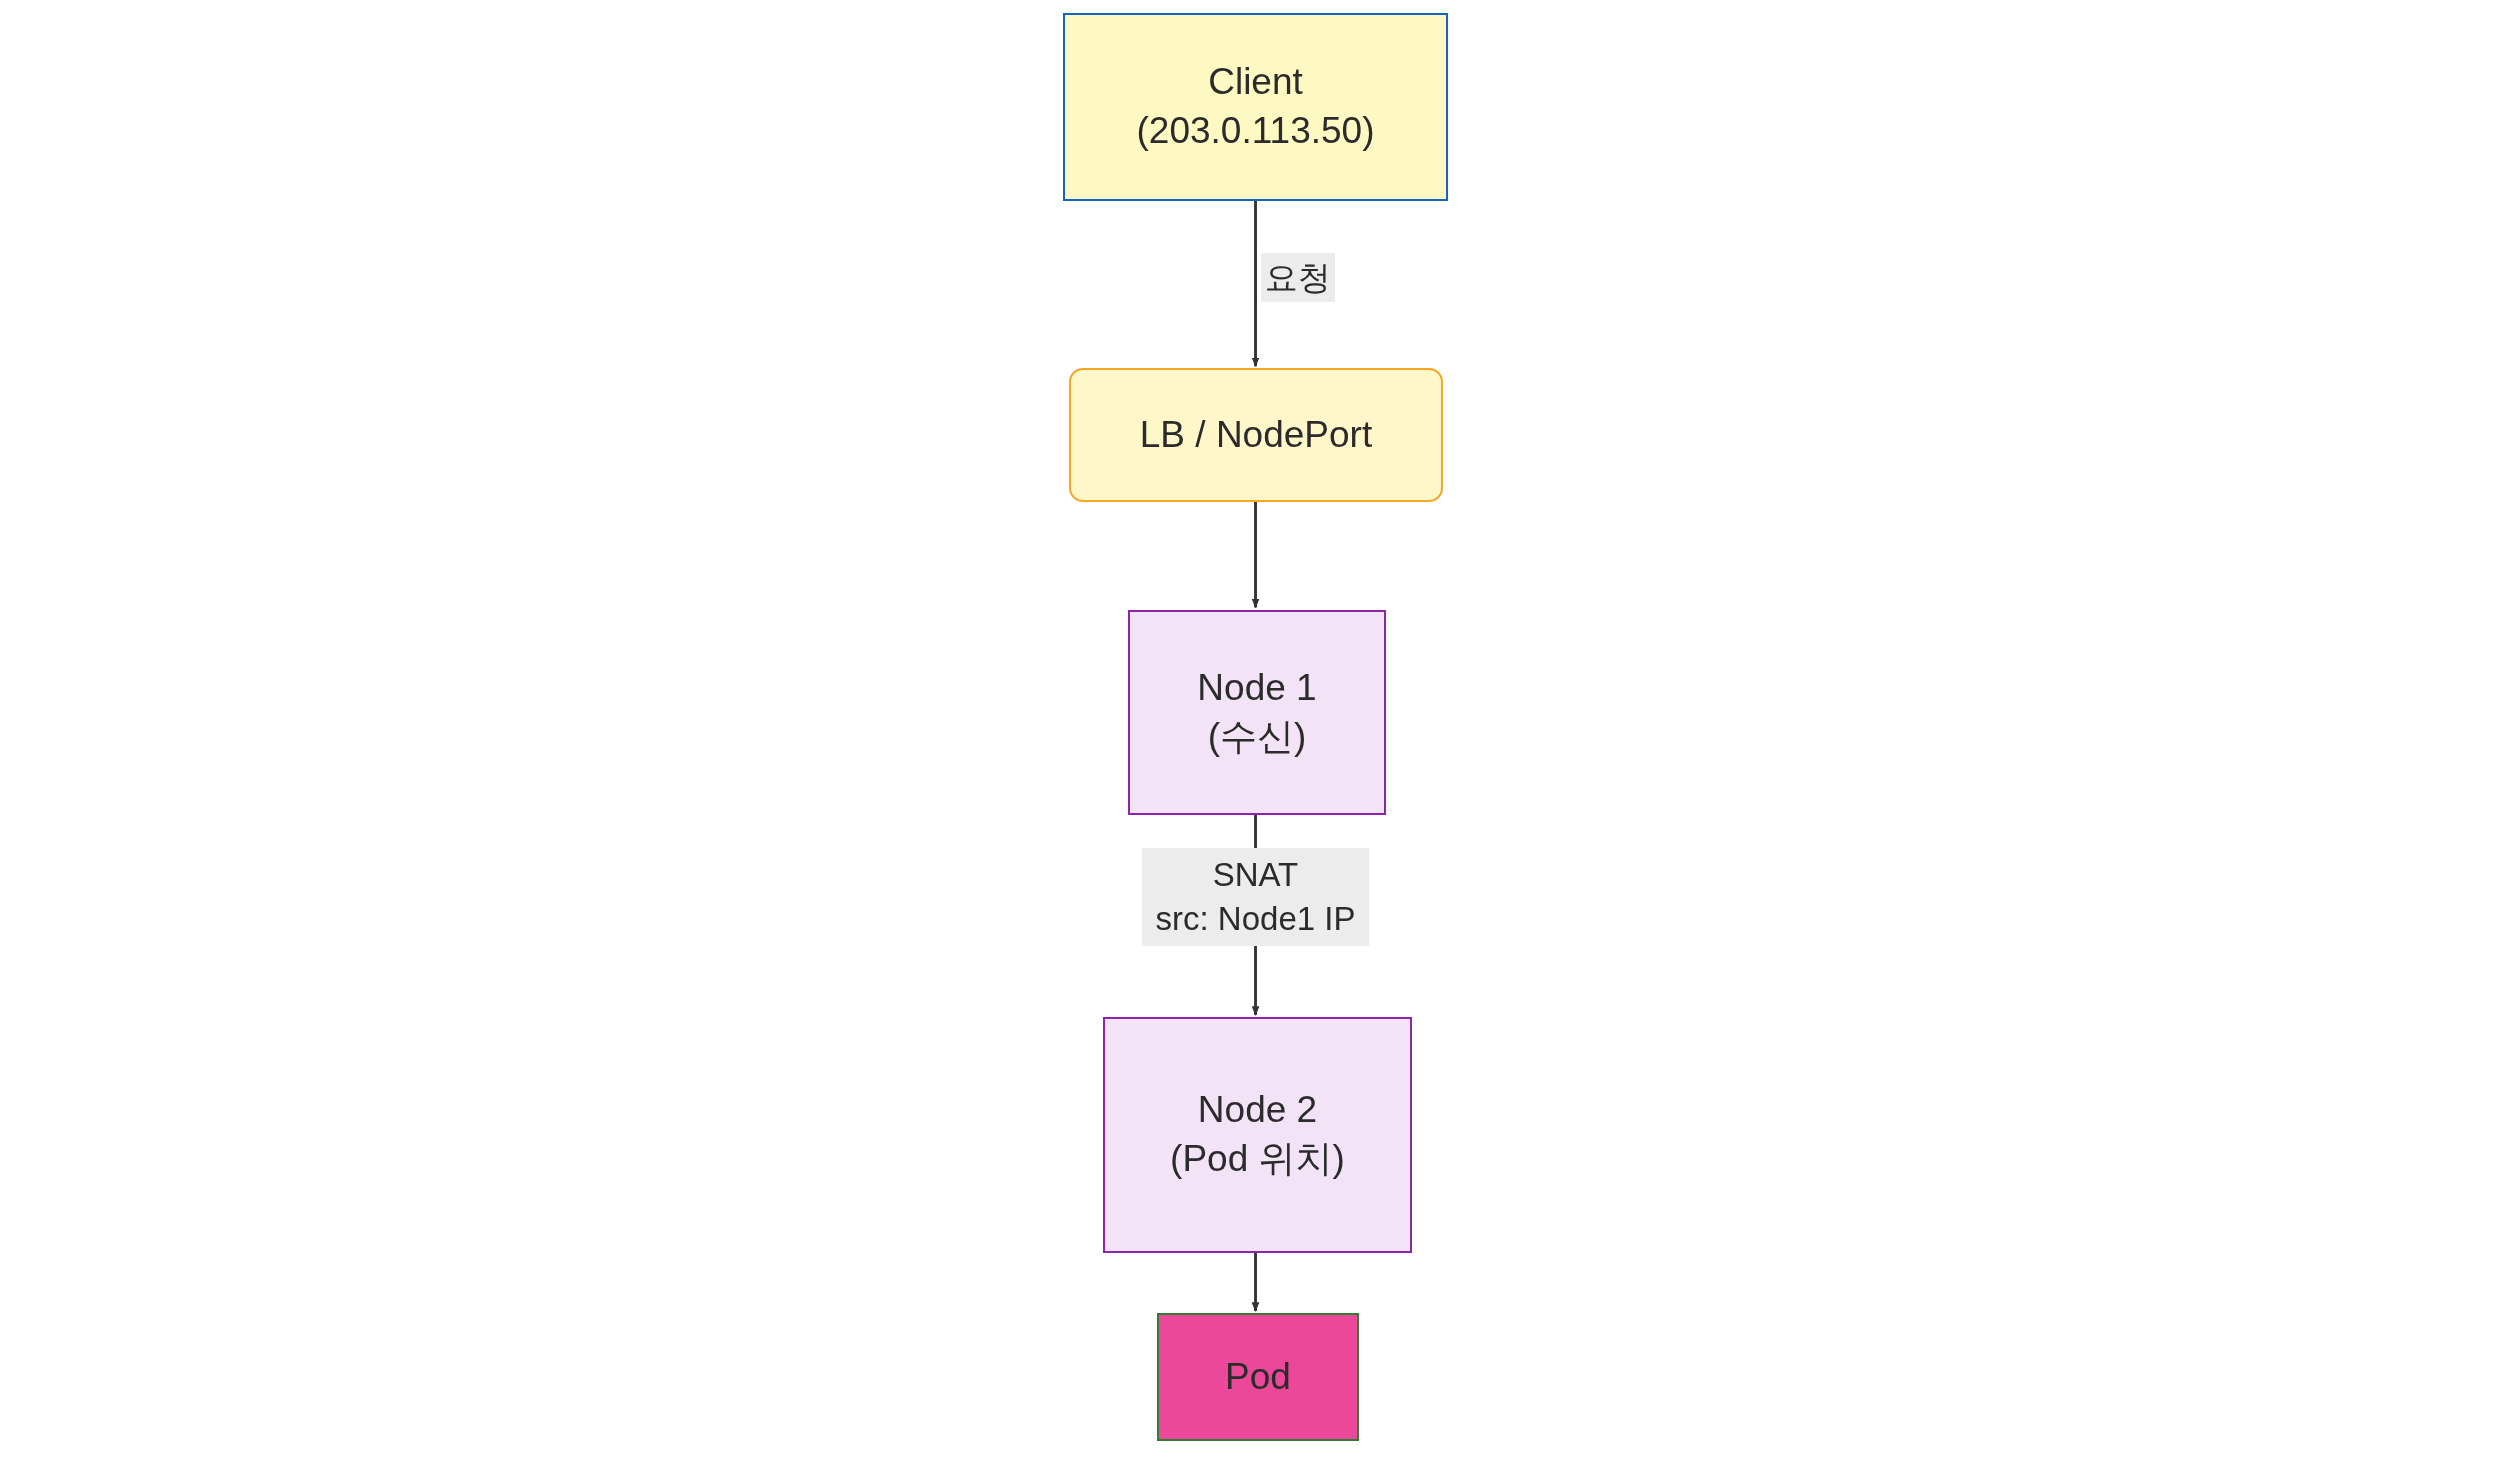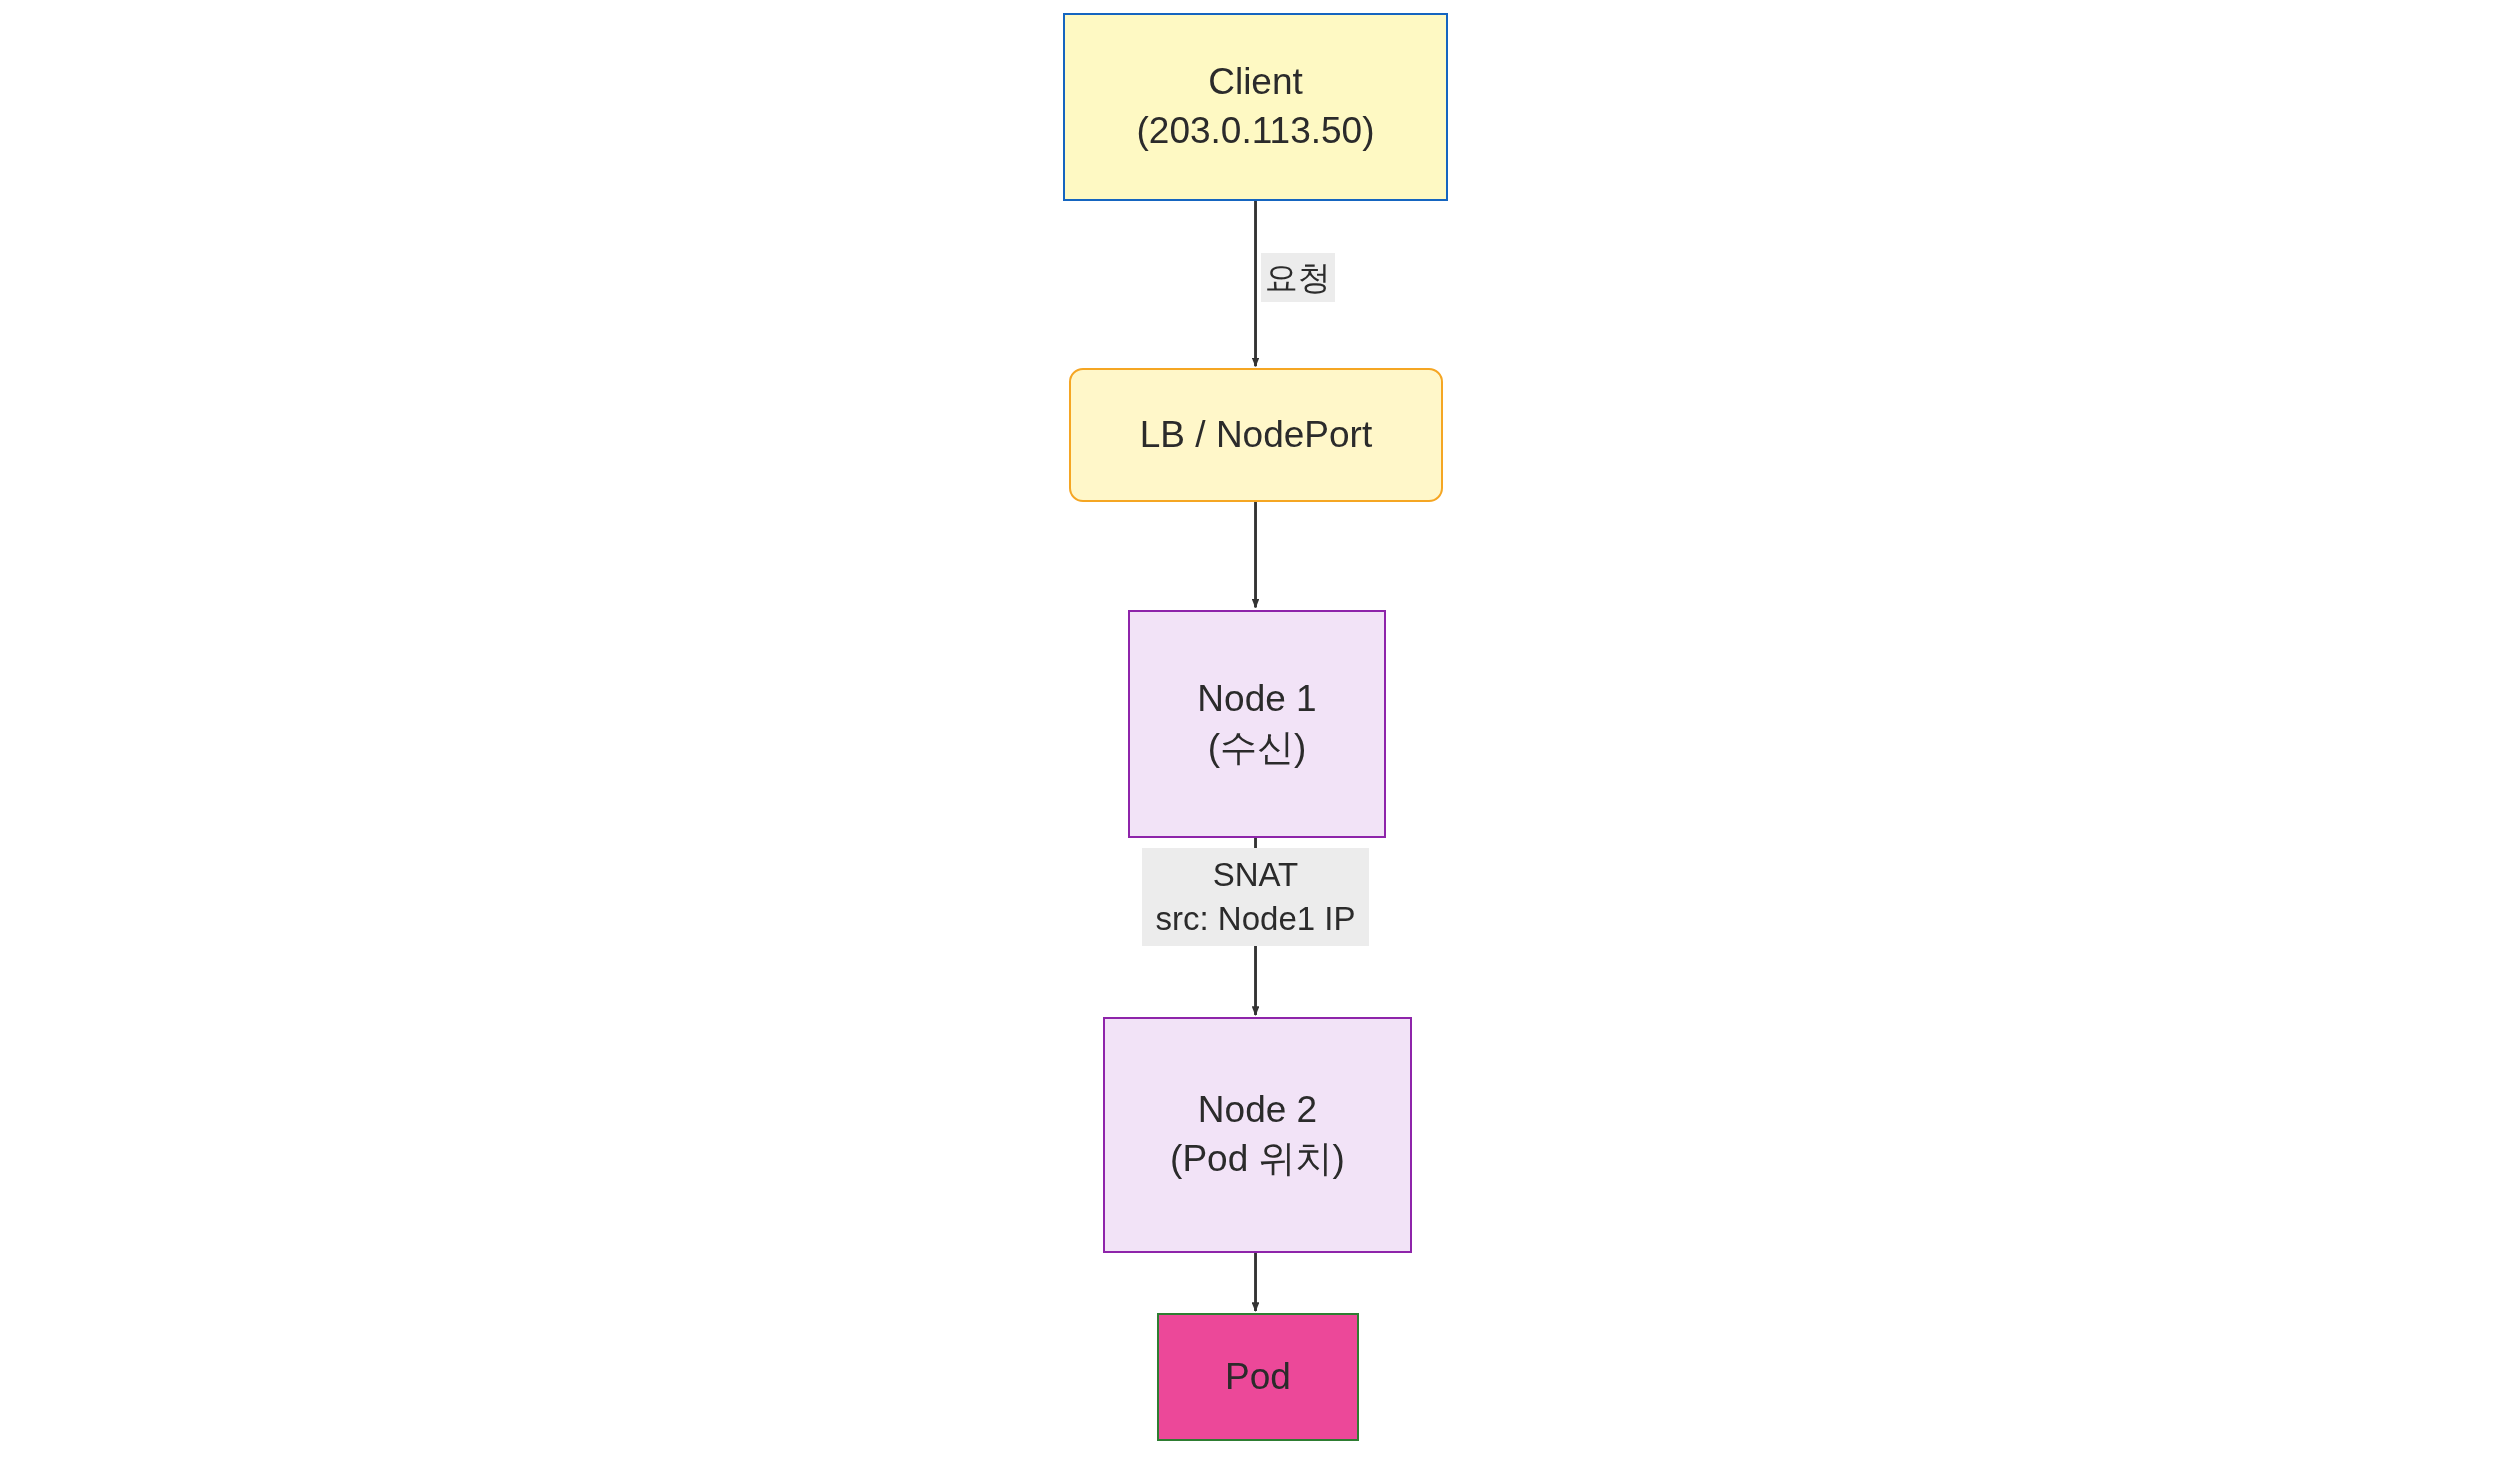--- a/index.html
+++ b/index.html
@@ -82,21 +82,21 @@
   </svg>
 
   <div id="node-layer">
       <div class="node-box" style="left: 1063px; top: 12.5px; width: 385px; height: 188px; background: #fef9c3; border-color: rgb(21, 101, 192);">
         <span class="node-line">Client</span>
         <span class="node-line">(203.0.113.50)</span>
       </div>
       <div class="node-box" style="left: 1069px; top: 368px; width: 374px; height: 134px; background: rgb(255, 247, 201); border-color: rgb(245, 166, 35); border-radius: 14px;">
         <span class="node-line">LB / NodePort</span>
       </div>
-      <div class="node-box" style="left: 1128px; top: 610px; width: 258px; height: 228px; background: rgb(242, 227, 247); border-color: rgb(142, 36, 170);">
+      <div class="node-box" style="left: 1128px; top: 610px; width: 258px; height: 205px; background: rgb(242, 227, 247); border-color: rgb(142, 36, 170);">
         <span class="node-line">Node 1</span>
         <span class="node-line">(수신)</span>
       </div>
       <div class="node-box" style="left: 1103px; top: 1017px; width: 309px; height: 236px; background: rgb(242, 227, 247); border-color: rgb(142, 36, 170);">
         <span class="node-line">Node 2</span>
         <span class="node-line">(Pod 위치)</span>
       </div>
       <div class="node-box" style="left: 1157px; top: 1313px; width: 202px; height: 128px; background: #ec4899; border-color: rgb(46, 125, 50);">
         <span class="node-line">Pod</span>
       </div>

